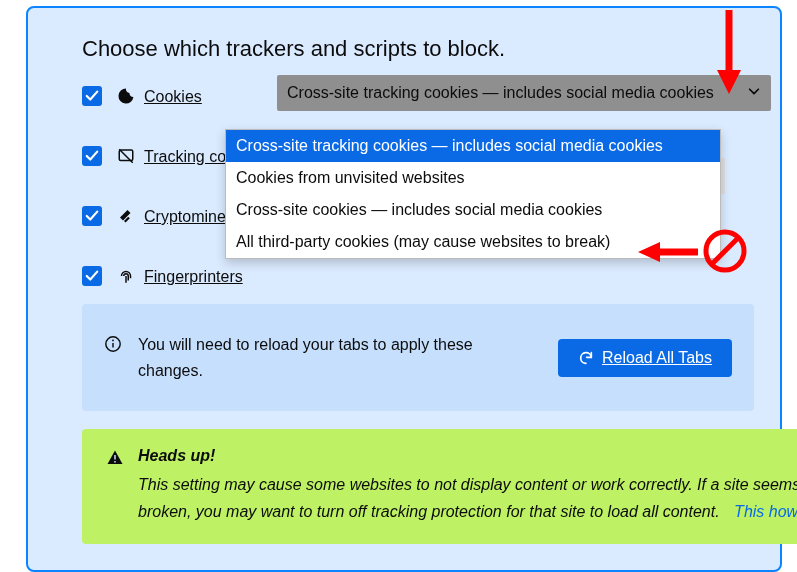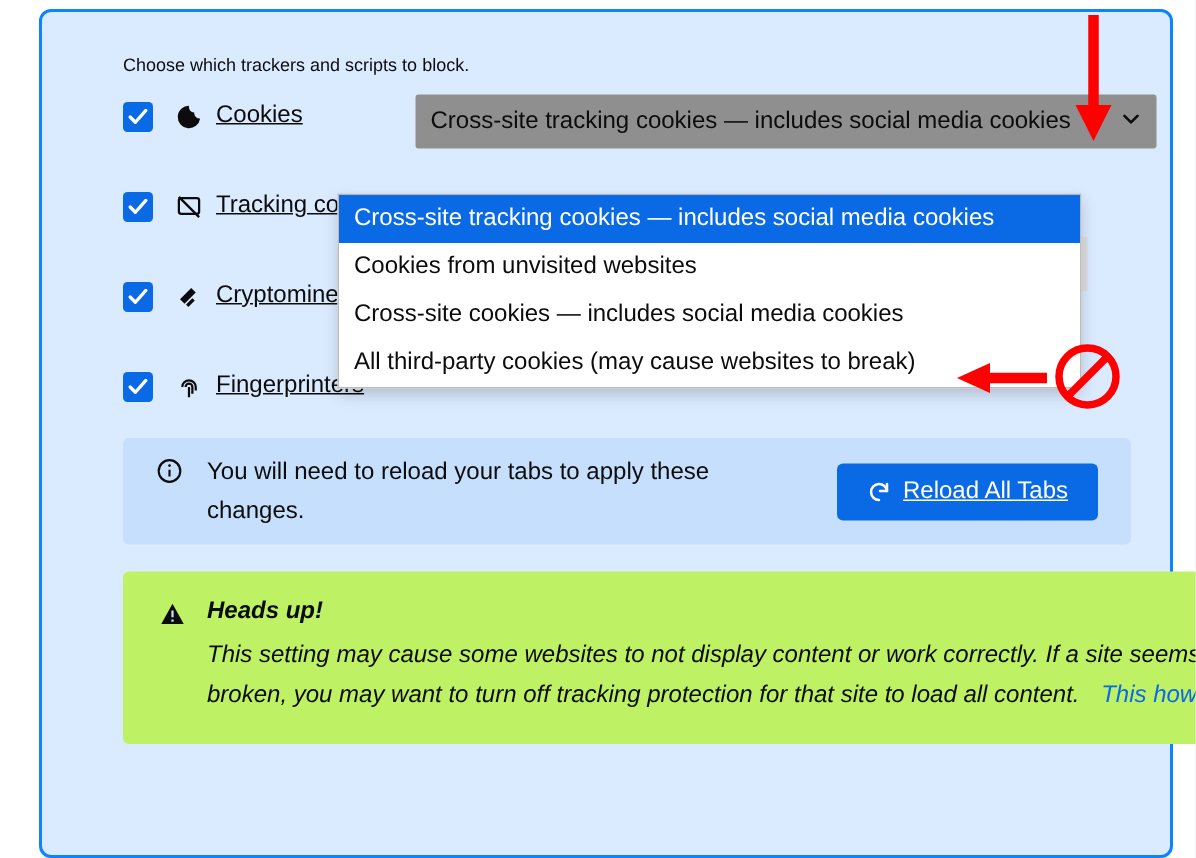--- a/index.html
+++ b/index.html
@@ -34,23 +34,23 @@
   }
   .radio-outer {
     width: 20px; height: 20px; border-radius: 50%;
     border: 3px solid #0a6ae6; position: relative; background:#fff;
   }
   .radio-outer::after {
     content:""; position:absolute; left:3px; top:3px; width:8px; height:8px;
     border-radius:50%; background:#0a6ae6;
   }
   .title { font-weight:700; text-decoration: underline; font-size:17px; }
-  .subtitle { margin: 8px 0 18px 30px; color:#0c0c0d; font-size:12px; }
+  .subtitle { margin: 8px 0 18px 30px; color:#0c0c0d; font-size:22px; }
   .opts { margin-left: 30px; }
-  .opt-row { display:flex; align-items:flex-start; height:26px; margin-bottom: 34px; position:relative;}
+  .opt-row { display:flex; align-items:flex-end; height:26px; margin-bottom: 34px; position:relative;}
   .chk {
     width:20px; height:20px; background:#0a6ae6; border-radius:3px;
     display:flex; align-items:center; justify-content:center; flex: 0 0 20px;
   }
   .chk svg { width:14px; height:14px; }
   .ic { width:20px; height:20px; margin: 0 8px 0 14px; display:flex; align-items:center; justify-content:center; }
   .ic svg { width:18px; height:18px; }
   .opt-label { text-decoration: underline; font-size:16px; }
   .select-box {
     position:absolute; left:195px; top:-5px; width:494px; height:36px;
@@ -63,21 +63,21 @@
     border:1px solid #bbb; box-shadow: 0 4px 10px rgba(0,0,0,.2); z-index:5;
   }
   .dd-item { padding: 7px 10px; font-size:16px; color:#0c0c0d; }
   .dd-item.sel { background:#0a6ae6; color:#fff; }
   .tracking-sel {
     position:absolute; left:225px; top:158px; width:500px; height:36px;
     background:#e0e0e0; z-index:1;
   }
   .info-box {
     margin: 10px 0 0 30px; width: 672px; background:#c6dffd;
-    border-radius:4px; padding: 10px 22px; display:flex; align-items:center;
+    border-radius:4px; padding: 28px 22px; display:flex; align-items:center;
     justify-content:space-between;
   }
   .info-left { display:flex; gap:16px; align-items:flex-start; }
   .info-icon { width:18px; height:18px; margin-top:3px; }
   .info-text { max-width:360px; font-size:16px; line-height:1.6; }
   .reload-btn {
     background:#0a6ae6; color:#fff; border:none; border-radius:4px;
     padding: 10px 20px; font-size:16px; display:flex; align-items:center; gap:8px;
   }
   .reload-btn span { text-decoration: underline; }

